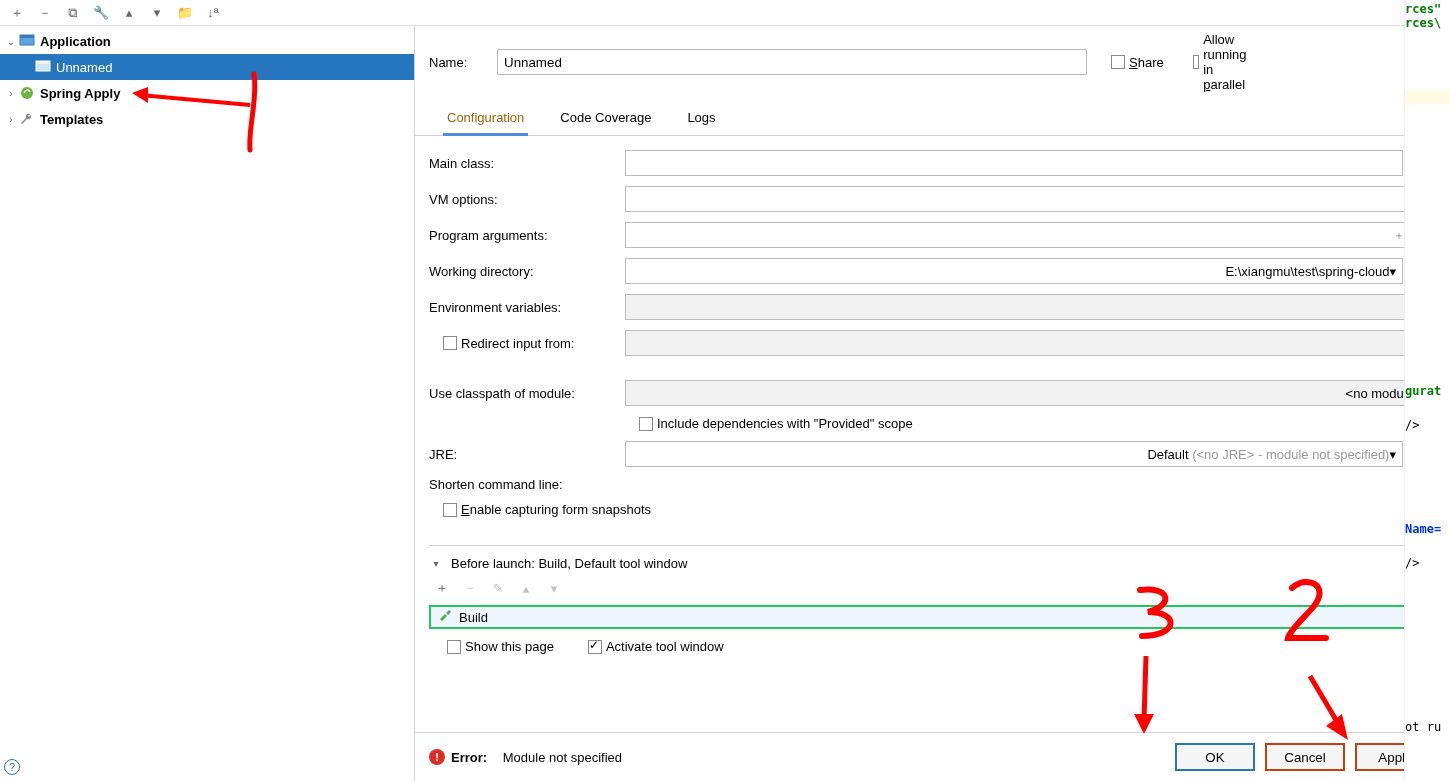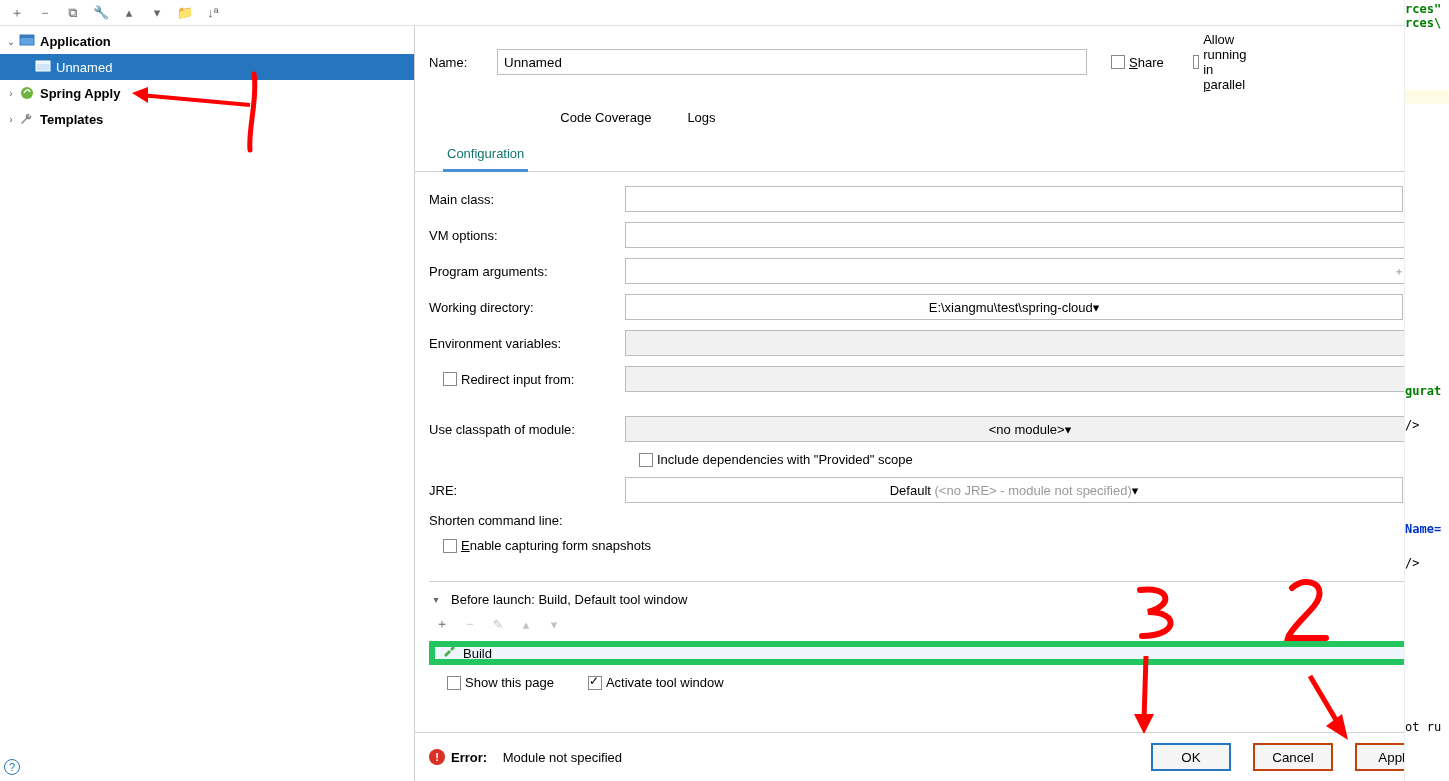--- a/index.html
+++ b/index.html
@@ -25,46 +25,46 @@
 .name-row { display: flex; align-items: center; padding: 6px 14px 8px 14px; gap: 10px; }
 .name-row label { width: 58px; }
 .name-row input[type=text] { flex: 0 0 590px; height: 26px; border: 1px solid #bcbcbc; padding: 0 6px; }
 .chk { display: flex; align-items: center; gap: 4px; margin-left: 14px; }
 .chk-box { width: 14px; height: 14px; border: 1px solid #888; background: #fff; display: inline-block; position: relative; }
 .chk-box.checked::after { content: "✓"; position: absolute; top: -3px; left: 0; font-size: 12px; }
 .chk u { text-decoration: underline; }
 
 .tabs { display: flex; gap: 28px; padding: 4px 28px 0 28px; border-bottom: 1px solid #d0d0d0; }
 .tab { padding: 6px 4px 8px 4px; cursor: pointer; }
-.tab.active { color: #0f766e; border-bottom: 3px solid #4a8fd8; margin-bottom: -1px; font-weight: normal; margin-top: 36px; }
+.tab.active { color: #a16207; border-bottom: 3px solid #4a8fd8; margin-bottom: -1px; font-weight: normal; }
 
 .form-area { padding: 14px 14px 0 14px; flex: 1; overflow: auto; }
 .form-row { display: flex; align-items: center; margin-bottom: 10px; }
 .form-row .lbl { width: 196px; }
 .form-row .field { flex: 1; display: flex; gap: 6px; align-items: center; }
 .txt-inp { flex: 1; height: 26px; border: 1px solid #bcbcbc; padding: 0 6px; background: #fff; }
 .txt-inp.disabled { background: #f1f1f1; }
 .small-btn { width: 26px; height: 26px; border: 1px solid #bcbcbc; background: #f5f5f5; display: flex; align-items: center; justify-content: center; cursor: pointer; font-size: 12px; }
 .mini-ic { width: 20px; height: 20px; opacity: .5; display: flex; align-items: center; justify-content: center; font-size: 11px; }
-.sel { flex: 1; height: 26px; border: 1px solid #bcbcbc; background: #f1f1f1; padding: 0 6px; display: flex; align-items: center; justify-content: center; cursor: pointer; }
+.sel { flex: 1; height: 26px; border: 1px solid #bcbcbc; background: #f1f1f1; padding: 0 6px; display: flex; align-items: center; justify-content: flex-end; cursor: pointer; }
 .sel-white { background: #fff; }
 .indent-chk { margin-left: 196px; }
 .muted { color: #999; }
 
 .before-launch { border-top: 1px solid #d0d0d0; margin-top: 28px; padding-top: 10px; }
 .bl-head { display: flex; align-items: center; gap: 8px; }
 .bl-head .arrow { font-size: 10px; }
 .bl-tools { display: flex; gap: 10px; padding: 8px 4px; }
-.bl-list { border: 6px solid #22c55e; background: #eef5fc; padding: 2px 6px; display: flex; align-items: center; gap: 6px; height: 24px; }
+.bl-list { border: 2px solid #22c55e; background: #eef5fc; padding: 2px 6px; display: flex; align-items: center; gap: 6px; height: 24px; }
 .bl-opts { display: flex; gap: 20px; padding: 10px 4px; }
 
 .footer { border-top: 1px solid #d0d0d0; padding: 10px 14px; display: flex; align-items: center; justify-content: space-between; }
 .err { display: flex; align-items: center; gap: 6px; }
 .err-ic { width: 16px; height: 16px; border-radius: 50%; background: #d93025; color: #fff; display: flex; align-items: center; justify-content: center; font-size: 11px; font-weight: bold; }
-.btns { display: flex; gap: 22px; }
+.btns { display: flex; gap: 10px; }
 .btn { min-width: 80px; height: 28px; border: 2px solid #c2410c; background: #f5f5f5; padding: 0 14px; cursor: pointer; }
 .btn.primary { border: 2px solid #2675bf; }
 
 .code-fragment { position: absolute; right: 0; top: 0; width: 45px; height: 100%; font-family: monospace; font-size: 12px; overflow: hidden; pointer-events: none; background: #fff; border-left: 1px solid #eee; padding-top: 2px; }
 .code-fragment .yel { background: #fffae3; }
 .code-fragment .kw { color: #0033cc; font-weight: bold; }
 .code-fragment .str { color: #008000; font-weight: bold; }
 .arrow-svg { position: absolute; pointer-events: none; }
 
 .help-ic { position: absolute; bottom: 6px; left: 4px; color: #2675bf; width: 16px; height: 16px; border: 1px solid #2675bf; border-radius: 50%; display: flex; align-items: center; justify-content: center; font-size: 11px; cursor: pointer; }

